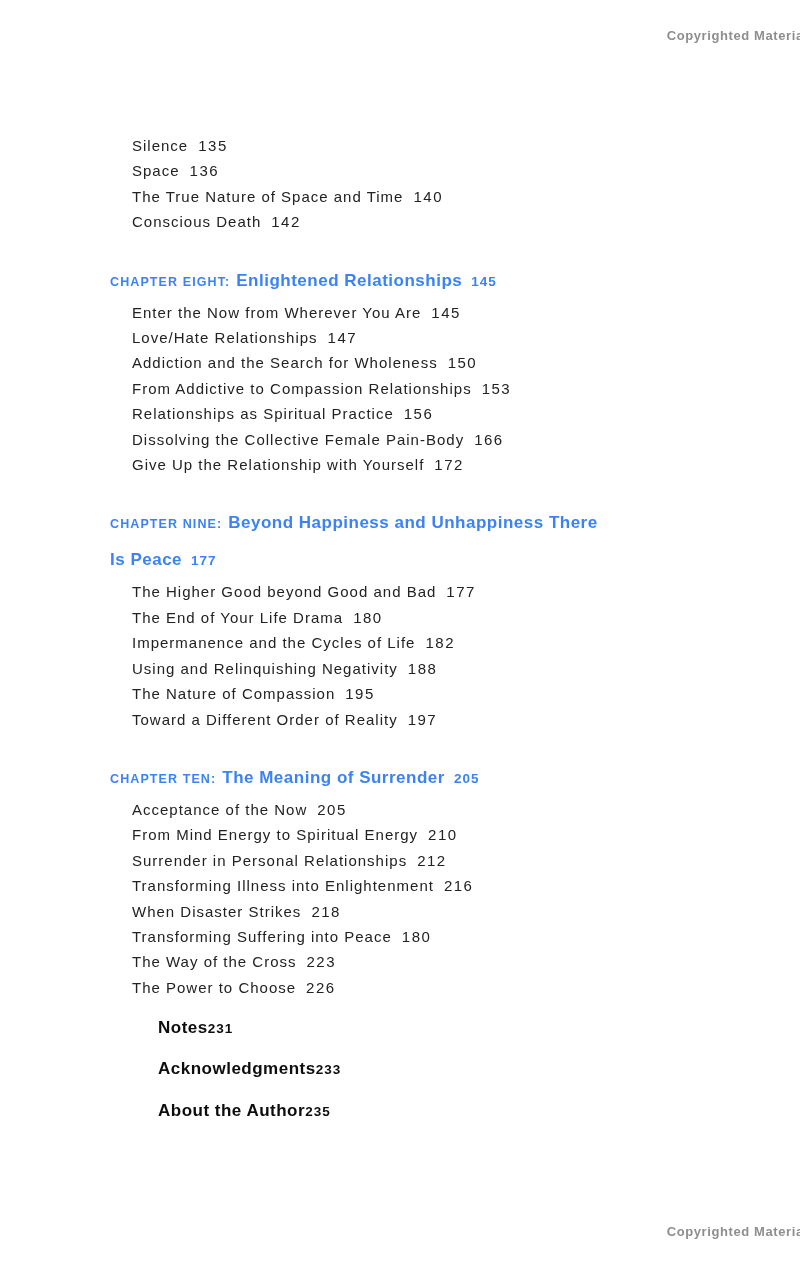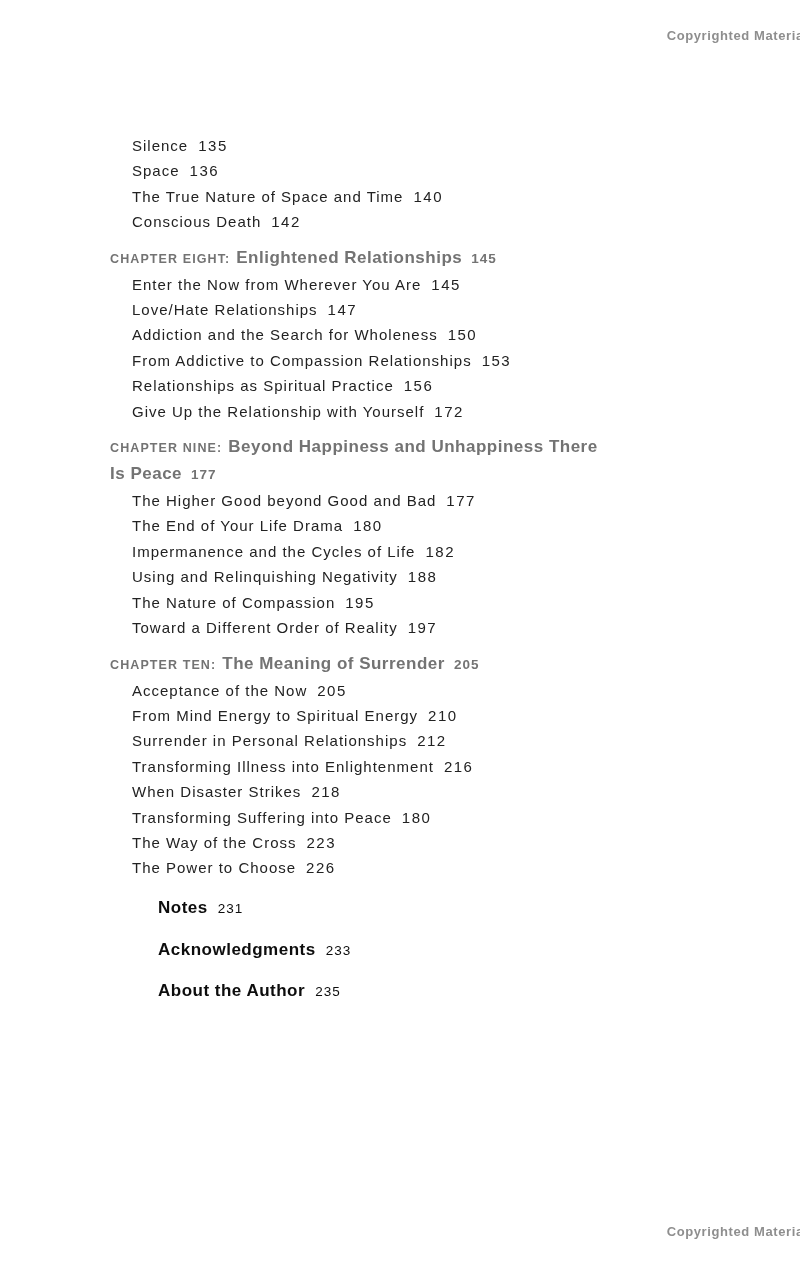--- a/index.html
+++ b/index.html
@@ -49,23 +49,23 @@
     color: #222222;
     white-space: nowrap;
   }
   .entry-page {
     margin-left: 10px;
     letter-spacing: 1.5px;
     color: #222222;
   }
 
   .chapter-heading {
-    margin-top: 10px;
-    line-height: 26px;
-    color: #737373;
+    margin-top: 28px;
+    line-height: 36px;
+    color: #3b82f6;
   }
   .ch-label {
     font-size: 12.5px;
     font-weight: bold;
     letter-spacing: 1.1px;
     text-transform: uppercase;
   }
   .ch-title {
     font-size: 17px;
     font-weight: bold;
@@ -85,42 +85,42 @@
     color: #0d0d0d;
   }
   .back-title {
     font-size: 17px;
     font-weight: bold;
     letter-spacing: 0.5px;
     margin-left: 48px;
   }
   .back-page {
     font-size: 13.5px;
-    font-weight: normal;
+    font-weight: bold;
     letter-spacing: 1px;
-    margin-left: 10px;
   }
 </style>
 </head>
 <body>
 
 <div class="page">
   <div class="watermark top">Copyrighted Material</div>
 
   <div class="toc" id="toc">
       <div class="entry"><span class="entry-title">Silence</span><span class="entry-page">135</span></div>
       <div class="entry"><span class="entry-title">Space</span><span class="entry-page">136</span></div>
       <div class="entry"><span class="entry-title">The True Nature of Space and Time</span><span class="entry-page">140</span></div>
       <div class="entry"><span class="entry-title">Conscious Death</span><span class="entry-page">142</span></div>
       <div class="chapter-heading"><span class="ch-label">CHAPTER EIGHT:</span><span class="ch-title">Enlightened Relationships</span><span class="ch-page">145</span></div>
       <div class="entry"><span class="entry-title">Enter the Now from Wherever You Are</span><span class="entry-page">145</span></div>
       <div class="entry"><span class="entry-title">Love/Hate Relationships</span><span class="entry-page">147</span></div>
       <div class="entry"><span class="entry-title">Addiction and the Search for Wholeness</span><span class="entry-page">150</span></div>
       <div class="entry"><span class="entry-title">From Addictive to Compassion Relationships</span><span class="entry-page">153</span></div>
       <div class="entry"><span class="entry-title">Relationships as Spiritual Practice</span><span class="entry-page">156</span></div>
+      <div class="entry"><span class="entry-title">Dissolving the Collective Female Pain-Body</span><span class="entry-page">166</span></div>
       <div class="entry"><span class="entry-title">Give Up the Relationship with Yourself</span><span class="entry-page">172</span></div>
       <div class="chapter-heading"><span class="ch-label">CHAPTER NINE:</span><span class="ch-title">Beyond Happiness and Unhappiness There Is Peace</span><span class="ch-page">177</span></div>
       <div class="entry"><span class="entry-title">The Higher Good beyond Good and Bad</span><span class="entry-page">177</span></div>
       <div class="entry"><span class="entry-title">The End of Your Life Drama</span><span class="entry-page">180</span></div>
       <div class="entry"><span class="entry-title">Impermanence and the Cycles of Life</span><span class="entry-page">182</span></div>
       <div class="entry"><span class="entry-title">Using and Relinquishing Negativity</span><span class="entry-page">188</span></div>
       <div class="entry"><span class="entry-title">The Nature of Compassion</span><span class="entry-page">195</span></div>
       <div class="entry"><span class="entry-title">Toward a Different Order of Reality</span><span class="entry-page">197</span></div>
       <div class="chapter-heading"><span class="ch-label">CHAPTER TEN:</span><span class="ch-title">The Meaning of Surrender</span><span class="ch-page">205</span></div>
       <div class="entry"><span class="entry-title">Acceptance of the Now</span><span class="entry-page">205</span></div>

